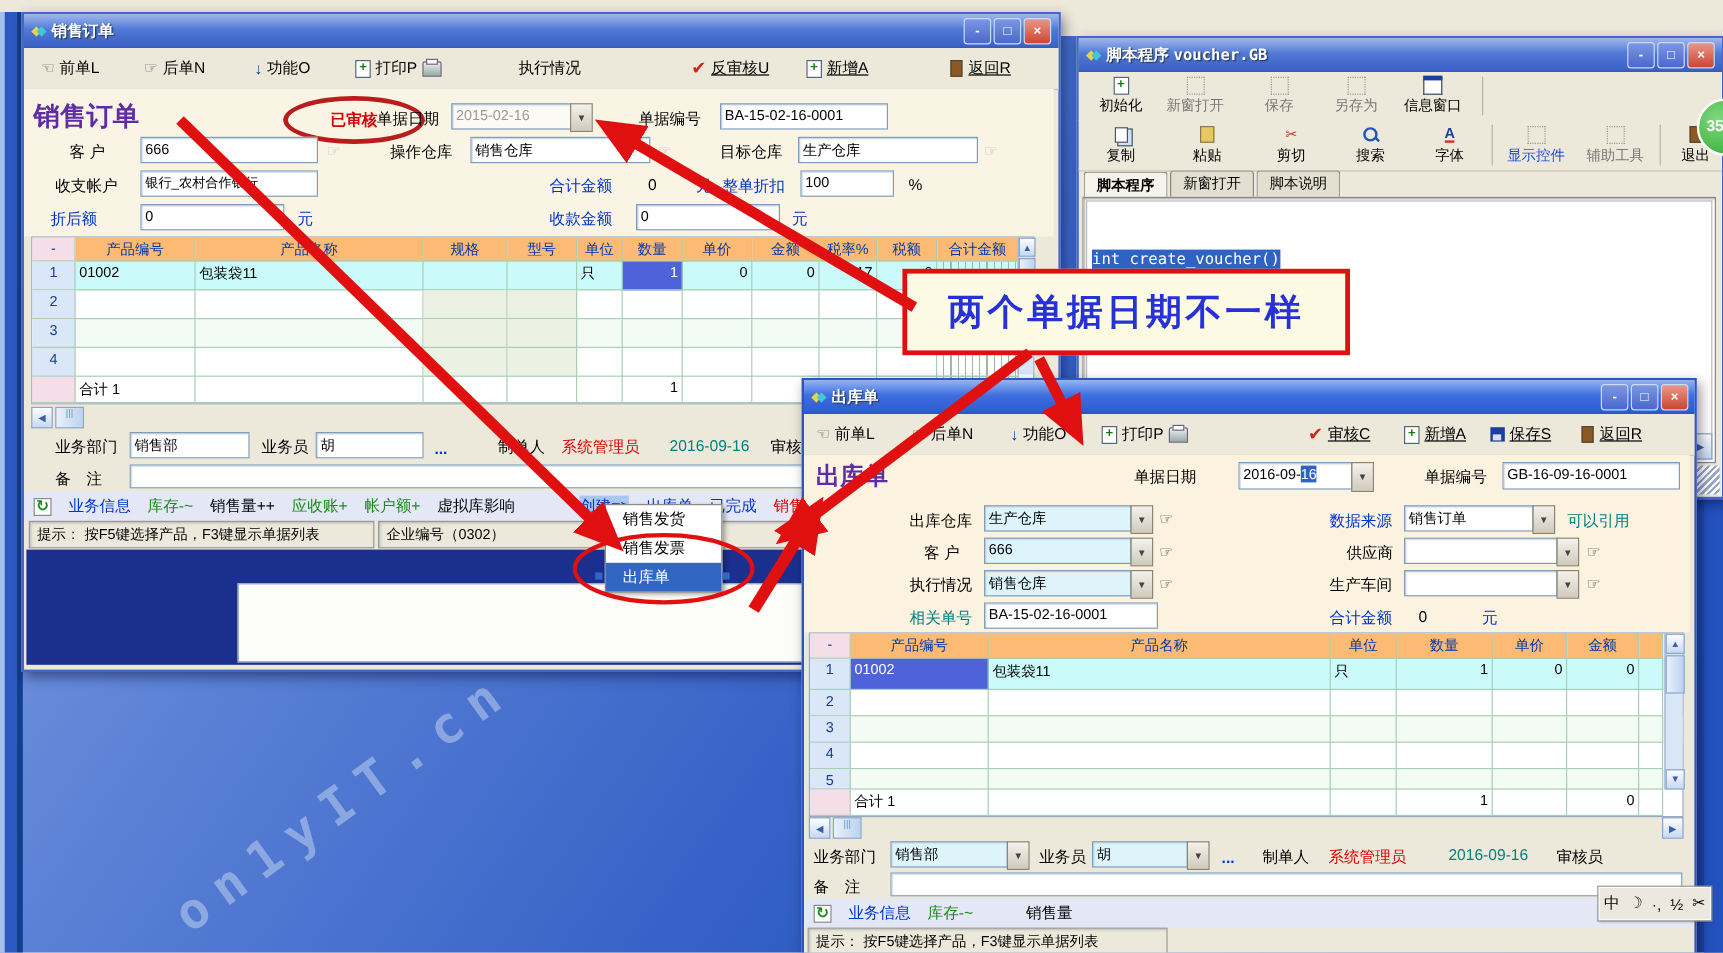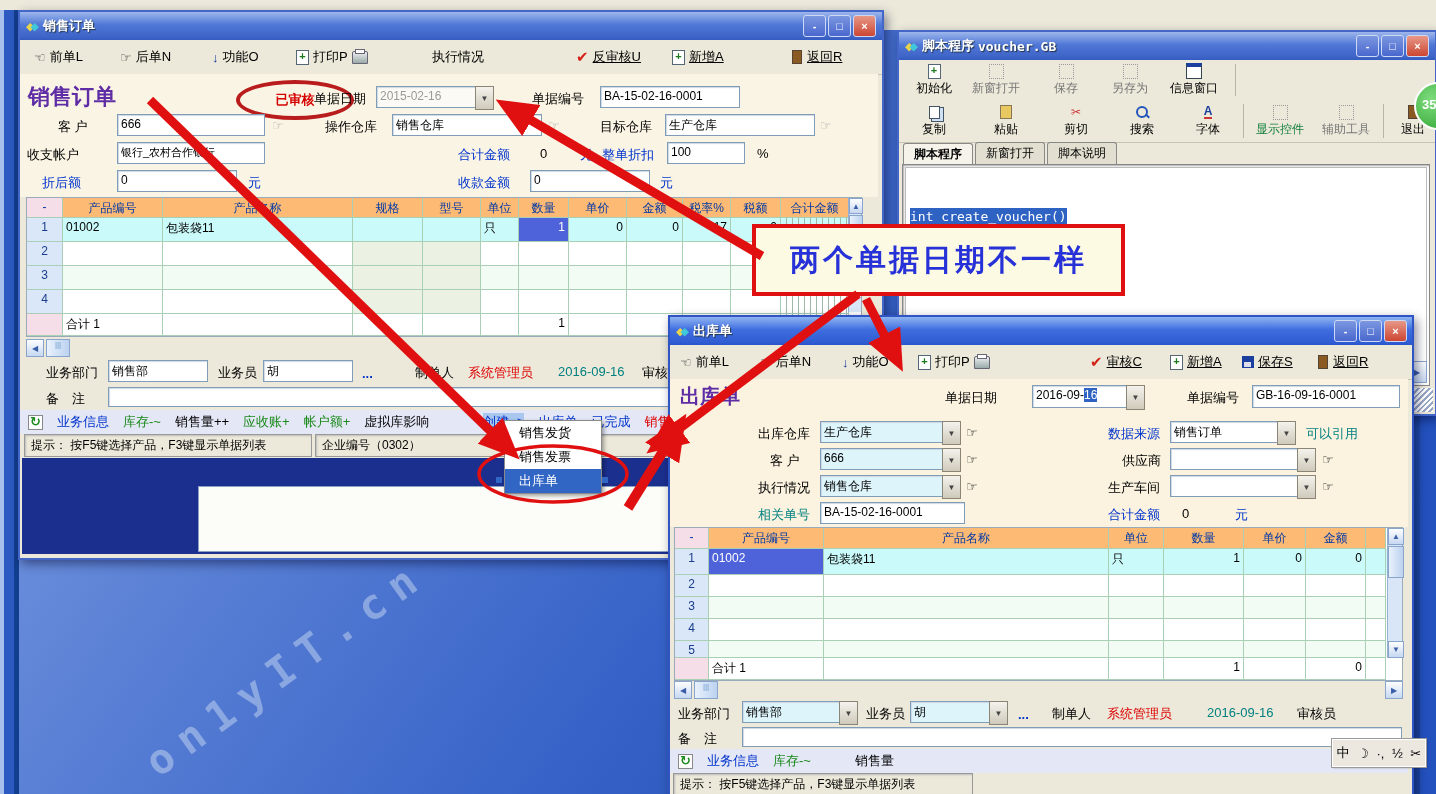--- a/index.html
+++ b/index.html
@@ -185,21 +185,21 @@
       <span class="lbl" style="left:38px;top:44px;">客 户</span>
       <div class="inp" style="left:97px;top:40px;width:148px;height:22px;">666</div>
       <span class="ghand" style="left:252px;top:44px;">☞</span>
       <span class="lbl" style="left:305px;top:44px;">操作仓库</span>
       <div class="inp" style="left:372px;top:40px;width:150px;height:22px;">销售仓库</div>
       <span class="ghand" style="left:528px;top:44px;">☞</span>
       <span class="lbl" style="left:580px;top:44px;">目标仓库</span>
       <div class="inp" style="left:645px;top:40px;width:150px;height:22px;">生产仓库</div>
       <span class="ghand" style="left:800px;top:44px;">☞</span>
 
-      <span class="lbl" style="left:7px;top:72px;">收支帐户</span>
+      <span class="lbl" style="left:26px;top:72px;">收支帐户</span>
       <div class="inp" style="left:97px;top:68px;width:148px;height:22px;font-size:11px;">银行_农村合作银行</div>
       <span class="lbl b" style="left:438px;top:72px;">合计金额</span>
       <span class="lbl" style="left:520px;top:72px;">0</span>
       <span class="lbl b" style="left:560px;top:72px;">元</span>
       <span class="lbl b" style="left:582px;top:72px;">整单折扣</span>
       <div class="inp" style="left:647px;top:68px;width:78px;height:22px;">100</div>
       <span class="lbl" style="left:737px;top:72px;">%</span>
 
       <span class="lbl b" style="left:22px;top:100px;">折后额</span>
       <div class="inp" style="left:97px;top:96px;width:120px;height:22px;">0</div>
@@ -390,21 +390,21 @@
           </div><span>剪切</span></div>
       <div class="tbtn" style="left:212px;top:4px;"><div class="tic">
             <span style="display:inline-block;width:8px;height:8px;border:2px solid #2255bb;border-radius:50%;position:relative;">
               <i style="position:absolute;left:7px;top:7px;width:5px;height:2px;background:#2255bb;transform:rotate(45deg);"></i>
             </span>
           </div><span>搜索</span></div>
       <div class="tbtn" style="left:278px;top:4px;"><div class="tic">
             <span style="font-weight:bold;color:#1b3f9e;border-bottom:2px solid #c33;line-height:12px;">A</span>
           </div><span>字体</span></div>
       <div class="vsep" style="left:344px;top:4px;height:34px;"></div>
-      <div class="tbtn" style="left:350px;top:4px;color:#15803d;"><div class="tic">
+      <div class="tbtn" style="left:350px;top:4px;color:#1d4ed8;"><div class="tic">
             <span class="dis"></span>
           </div><span>显示控件</span></div>
       <div class="tbtn" style="left:416px;top:4px;color:#777;"><div class="tic">
             <span class="dis"></span>
           </div><span>辅助工具</span></div>
       <div class="vsep" style="left:484px;top:4px;height:34px;"></div>
       <div class="tbtn" style="left:492px;top:4px;width:44px;"><div class="tic">
             <span class="ic-door"></span>
           </div><span>退出</span></div>
     </div>

